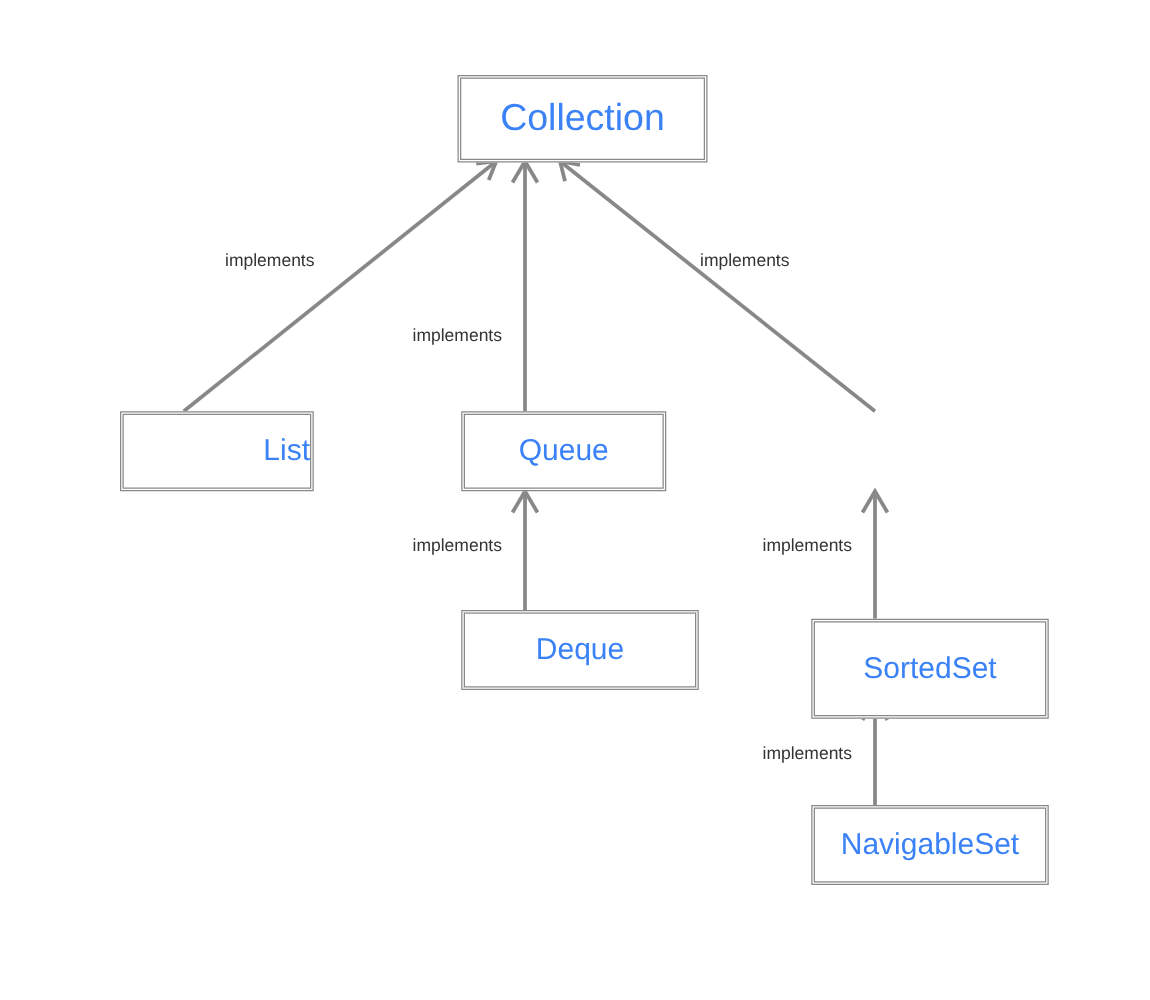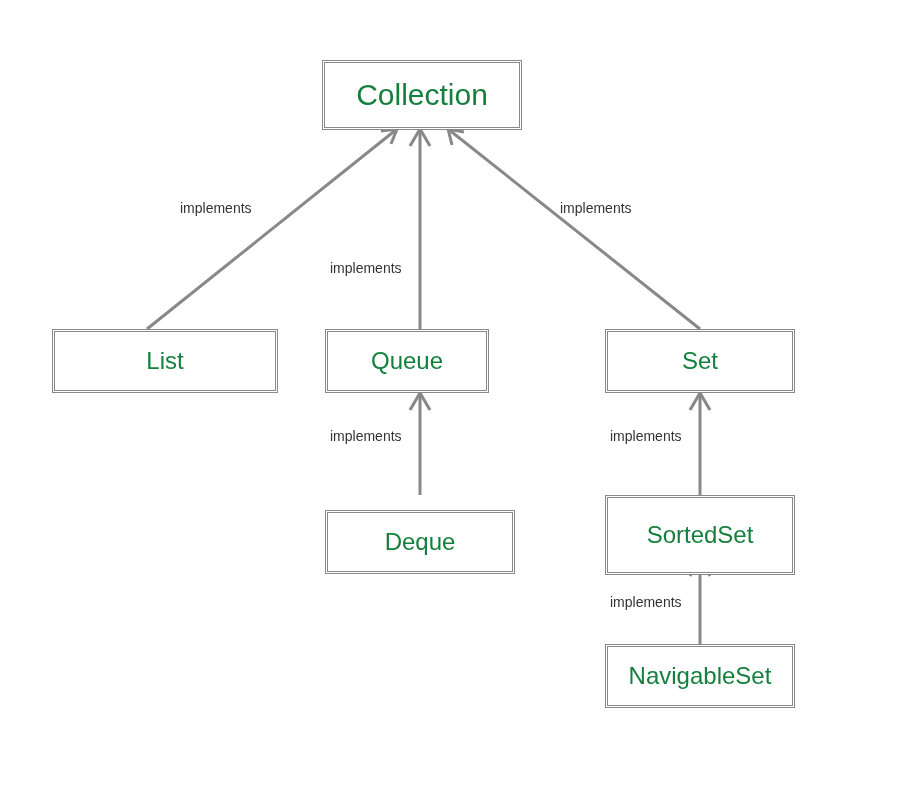--- a/index.html
+++ b/index.html
@@ -16,21 +16,22 @@
       height: 100%;
     }
     .node {
       position: absolute;
       border: 3px double #888;
       background: #fff;
       display: flex;
       align-items: center;
       justify-content: center;
       font-size: 24px;
-      color: #15803d;
+      color: #3b82f6;
+      margin-left: 44px;
     }
     .node.big { font-size: 30px; }
     svg.connectors {
       position: absolute;
       top: 0; left: 0;
       width: 920px;
       height: 800px;
       pointer-events: none;
     }
     .edge-line { stroke: #888; stroke-width: 3; fill: none; }
@@ -66,33 +67,30 @@
     <polyline class="arrow" points="690,410 700,393 710,410"></polyline>
 
     <line class="edge-line" x1="700" y1="660" x2="700" y2="559"></line>
     <polyline class="arrow" points="690,576 700,559 710,576"></polyline>
   </svg>
 
   <div class="node big" style="left:322px; top:60px; width:200px; height:70px;">
     <span>Collection</span>
   </div>
 
-  <div class="node" style="left:52px; top:329px; width:226px; height:64px;">
+  <div class="node" style="left:52px; top:329px; width:155px; height:64px;justify-content:flex-end;">
     <span>List</span>
   </div>
 
   <div class="node" style="left:325px; top:329px; width:164px; height:64px;">
     <span>Queue</span>
   </div>
 
-  <div class="node" style="left:605px; top:329px; width:190px; height:64px;">
-    <span>Set</span>
-  </div>
 
-  <div class="node" style="left:325px; top:510px; width:190px; height:64px;">
+  <div class="node" style="left:325px; top:488px; width:190px; height:64px;">
     <span>Deque</span>
   </div>
 
   <div class="node" style="left:605px; top:495px; width:190px; height:80px;">
     <span>SortedSet</span>
   </div>
 
   <div class="node" style="left:605px; top:644px; width:190px; height:64px;">
     <span>NavigableSet</span>
   </div>

